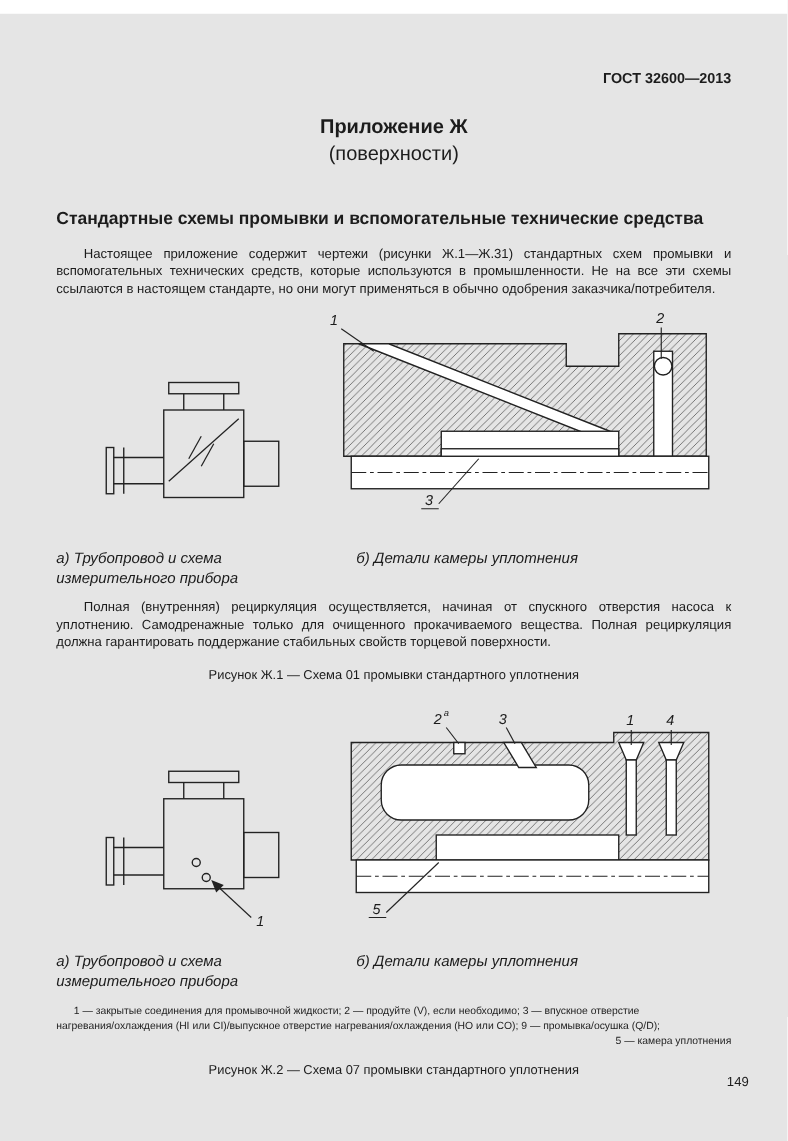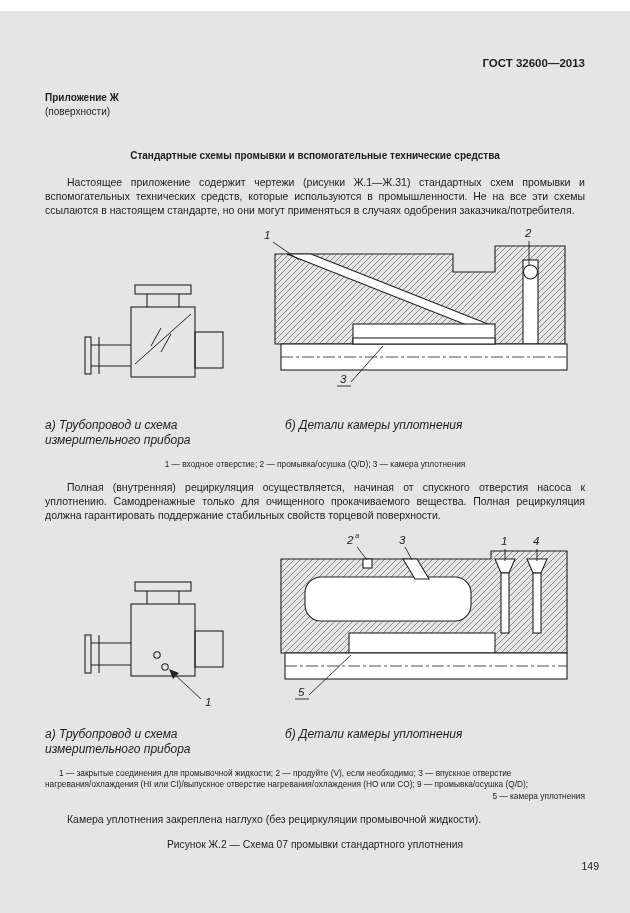--- a/index.html
+++ b/index.html
@@ -3,23 +3,23 @@
 <meta charset="utf-8">
 <style>
   * { margin:0; padding:0; box-sizing:border-box; }
   html, body { background:#ffffff; }
   .page {
     width:630px; height:913px; background:#e5e5e5; margin:11px auto;
     padding:46px 45px 0 45px; position:relative;
     font-family:"Liberation Sans", sans-serif; color:#1c1c1c;
   }
   .doc-num { text-align:right; font-weight:bold; font-size:11.5px; margin-bottom:22px; }
-  .appendix { font-size:10px; line-height:1.35; margin-bottom:32px; }
+  .appendix { text-align:center; font-size:16px; line-height:1.35; margin-bottom:32px; }
   .appendix .apx-name { font-weight:bold; }
-  .sect-title { text-align:center; font-weight:bold; font-size:10px; margin-bottom:15px; }
+  .sect-title { text-align:left; font-weight:bold; font-size:14px; margin-bottom:15px; }
   .body { font-size:10.5px; line-height:1.33; text-align:justify; }
   .ind { text-indent:22px; }
   .fig-row { display:flex; align-items:flex-end; margin-top:6px; }
   .valve-svg { margin-left:32px; margin-right:16px; flex:none; }
   .section-svg { flex:none; margin-bottom:8px; }
   .cap-row { display:flex; margin-top:8px; font-size:12px; line-height:1.3;font-style:italic; }
   .cap-a { width:218px; }
   .cap-b { margin-left:22px; }
   .legend { font-size:8.3px; line-height:1.4; color:#222; margin-top:10px; }
   .legend.center { text-align:center; }
@@ -39,21 +39,21 @@
 
   <div class="doc-num">ГОСТ 32600—2013</div>
 
   <div class="appendix">
     <div class="apx-name">Приложение Ж</div>
     <div>(поверхности)</div>
   </div>
 
   <div class="sect-title">Стандартные схемы промывки и вспомогательные технические средства</div>
 
-  <p class="body ind">Настоящее приложение содержит чертежи (рисунки Ж.1—Ж.31) стандартных схем промывки и вспомогательных технических средств, которые используются в промышленности. Не на все эти схемы ссылаются в настоящем стандарте, но они могут применяться в случаях одобрения заказчика/потребителя.</p>
+  <p class="body ind">Настоящее приложение содержит чертежи (рисунки Ж.1—Ж.31) стандартных схем промывки и вспомогательных технических средств, которые используются в промышленности. Не на все эти схемы ссылаются в настоящем стандарте, но они могут применяться в обычно одобрения заказчика/потребителя.</p>
 
   <div class="fig-row">
 
     <svg class="valve-svg" width="160" height="128" viewBox="0 0 160 128">
       <g fill="none" stroke="#222" stroke-width="1.1">
         <rect x="58" y="3" width="56" height="9"></rect>
         <line x1="70" y1="12" x2="70" y2="25"></line>
         <line x1="102" y1="12" x2="102" y2="25"></line>
         <rect x="54" y="25" width="64" height="70"></rect>
         <rect x="118" y="50" width="28" height="36"></rect>
@@ -97,24 +97,24 @@
         <text x="87" y="159">3</text>
       </g>
     </svg>
   </div>
 
   <div class="cap-row">
     <div class="cap-a">а) Трубопровод и схема измерительного прибора</div>
     <div class="cap-b">б) Детали камеры уплотнения</div>
   </div>
 
-  <div class="legend center">1 — входное отверстие; 2 — промывка/осушка (Q/D); 3 — камера уплотнения</div>
 
   <p class="body ind para">Полная (внутренняя) рециркуляция осуществляется, начиная от спускного отверстия насоса к уплотнению. Самодренажные только для очищенного прокачиваемого вещества. Полная рециркуляция должна гарантировать поддержание стабильных свойств торцевой поверхности.</p>
 
+  <div class="fig-cap">Рисунок Ж.1 — Схема 01 промывки стандартного уплотнения</div>
 
   <div class="fig-row">
 
     <svg class="valve-svg" width="160" height="140" viewBox="0 0 160 140">
       <g fill="none" stroke="#222" stroke-width="1.1">
         <rect x="58" y="3" width="56" height="9"></rect>
         <line x1="70" y1="12" x2="70" y2="25"></line>
         <line x1="102" y1="12" x2="102" y2="25"></line>
         <rect x="54" y="25" width="64" height="72"></rect>
         <rect x="118" y="52" width="28" height="36"></rect>
@@ -176,19 +176,18 @@
     <div class="cap-a">а) Трубопровод и схема измерительного прибора</div>
     <div class="cap-b">б) Детали камеры уплотнения</div>
   </div>
 
   <div class="legend">
     <div class="l-ind">1 — закрытые соединения для промывочной жидкости; 2 — продуйте (V), если необходимо; 3 — впускное отверстие</div>
     <div>нагревания/охлаждения (HI или CI)/выпускное отверстие нагревания/охлаждения (HO или CO); 9 — промывка/осушка (Q/D);</div>
     <div class="l-center">5 — камера уплотнения</div>
   </div>
 
-  <p class="body ind para">Камера уплотнения закреплена наглухо (без рециркуляции промывочной жидкости).</p>
 
   <div class="fig-cap">Рисунок Ж.2 — Схема 07 промывки стандартного уплотнения</div>
 
   <div class="page-num">149</div>
 
 </div>
 
 </body></html>

